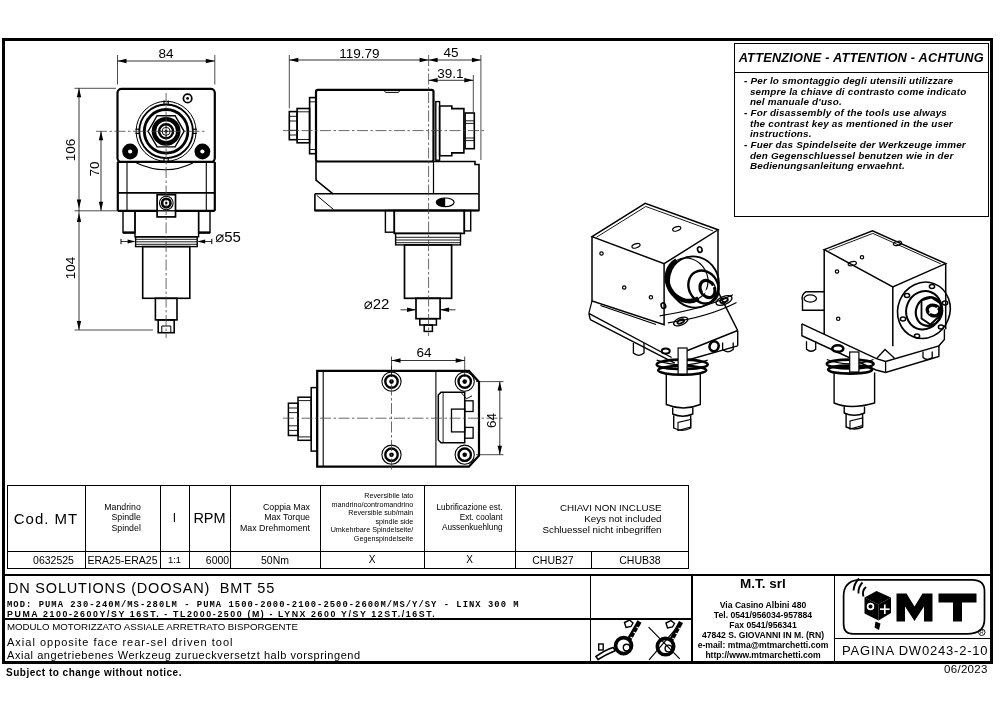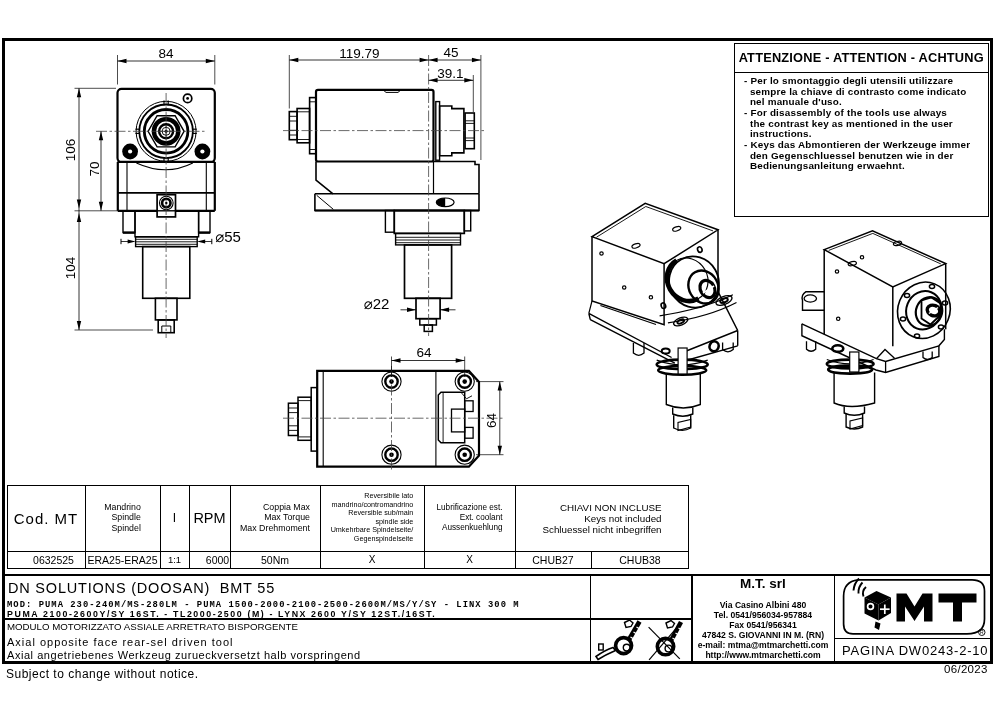--- a/index.html
+++ b/index.html
@@ -381,31 +381,31 @@
   <g stroke-width="1.9">
     <path d="M863.5,596.5 A9,9 0 0,1 866,587"></path>
     <path d="M858.5,593.5 A14,14 0 0,1 862.5,582.5"></path>
     <path d="M853.5,590.5 A19,19 0 0,1 859,578.5"></path>
   </g>
   <circle cx="981.8" cy="632.3" r="3.2" stroke-width="0.9"></circle>
   <text x="981.8" y="634.4" font-size="5" text-anchor="middle" fill="#000" stroke="none" font-family="Liberation Sans">R</text>
 </g>
 </svg>
 
-<div class="abs" style="left:734px;top:42.5px;width:254.5px;height:174px;border:1.6px solid #000;box-sizing:border-box;">
+<div class="abs" style="left:734px;top:42.5px;width:254.5px;height:174px;border:1.6px solid #000;box-sizing:border-box;font-style:italic;">
   <div style="height:28.5px;border-bottom:1.4px solid #000;display:flex;align-items:center;justify-content:center;
       font-weight:bold;font-size:12.8px;letter-spacing:0.2px;white-space:nowrap;">ATTENZIONE - ATTENTION - ACHTUNG</div>
   <div style="padding:3px 0 0 9px;font-size:9.9px;line-height:10.65px;letter-spacing:0.2px;font-weight:bold;">
     <div>- Per lo smontaggio degli utensili utilizzare</div>
     <div>&nbsp;&nbsp;sempre la chiave di contrasto come indicato</div>
     <div>&nbsp;&nbsp;nel manuale d'uso.</div>
     <div>- For disassembly of the tools use always</div>
     <div>&nbsp;&nbsp;the contrast key as mentioned in the user</div>
     <div>&nbsp;&nbsp;instructions.</div>
-    <div>- Keys das Abmontieren der Werkzeuge immer</div>
+    <div>- Fuer das Spindelseite der Werkzeuge immer</div>
     <div>&nbsp;&nbsp;den Gegenschluessel benutzen wie in der</div>
     <div>&nbsp;&nbsp;Bedienungsanleitung erwaehnt.</div>
   </div>
 </div>
 
 <div class="abs" style="left:7px;top:484.5px;width:682px;height:84.5px;border:1.4px solid #000;box-sizing:border-box;"></div>
 <div class="ln" style="left:7px;top:550.8px;width:682px;height:1.3px"></div>
 <div class="ln" style="left:85px;top:484.5px;width:1.3px;height:84.5px"></div>
 <div class="ln" style="left:160px;top:484.5px;width:1.3px;height:84.5px"></div>
 <div class="ln" style="left:189px;top:484.5px;width:1.3px;height:84.5px"></div>
@@ -462,14 +462,14 @@
   <div style="font-size:13.5px;font-weight:bold;">M.T.  srl</div>
   <div style="font-size:8.6px;font-weight:bold;line-height:10px;margin-top:9px;white-space:pre;">Via Casino Albini 480
 Tel. 0541/956034-957884
 Fax 0541/956341
 47842 S. GIOVANNI IN M. (RN)
 e-mail: mtma@mtmarchetti.com
 http://www.mtmarchetti.com</div>
 </div>
 <div class="t" style="left:842px;top:643.5px;font-size:13px;letter-spacing:0.8px;">PAGINA DW0243-2-10</div>
 
-<div class="t" style="left:6px;top:668px;font-size:12px;font-weight:normal;letter-spacing:0.5px;">Subject to change without notice.</div>
+<div class="t" style="left:6px;top:668px;font-size:10px;font-weight:bold;letter-spacing:0.5px;">Subject to change without notice.</div>
 <div class="t" style="left:944px;top:664px;font-size:11.5px;letter-spacing:0.3px;">06/2023</div>
 
 </body></html>

